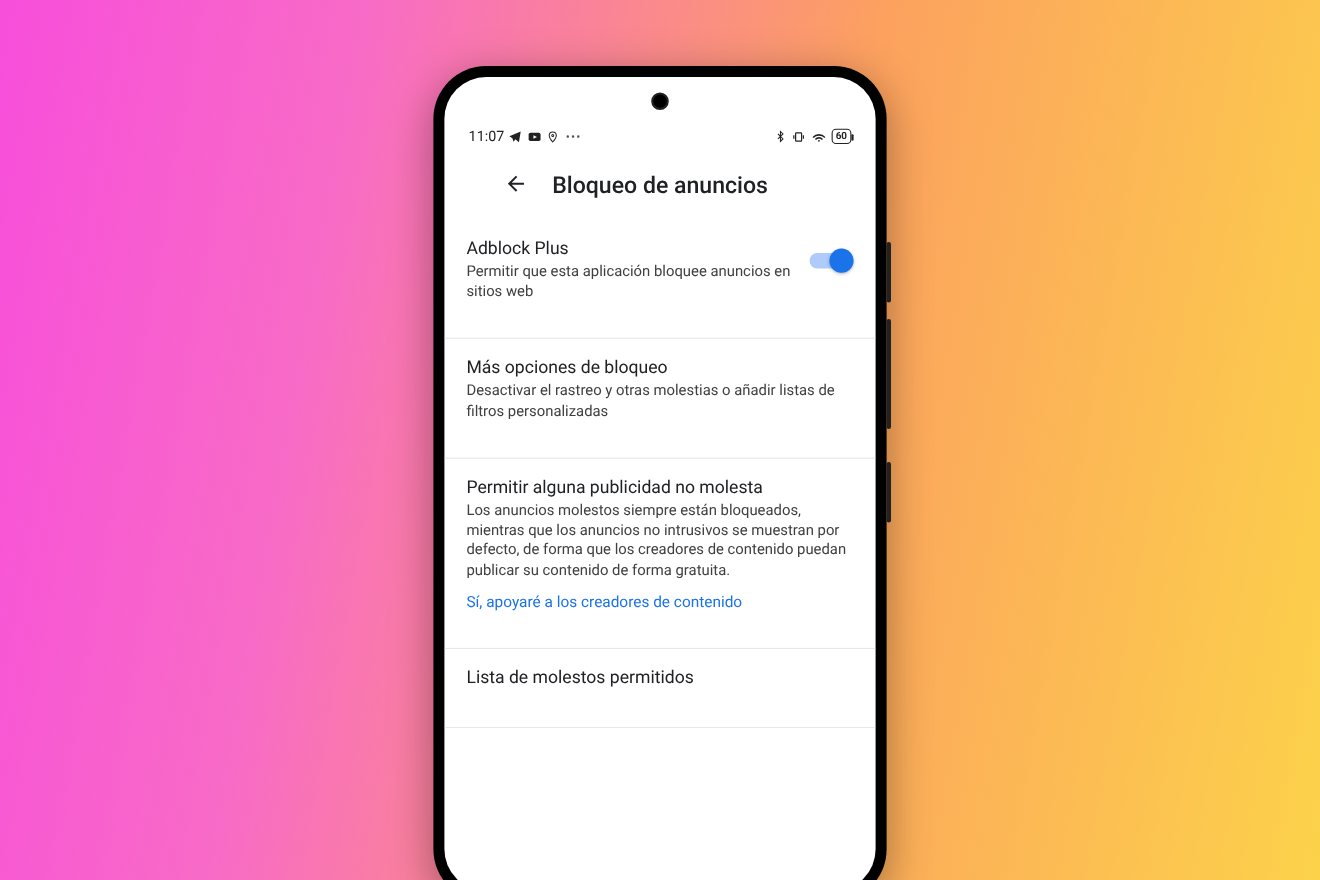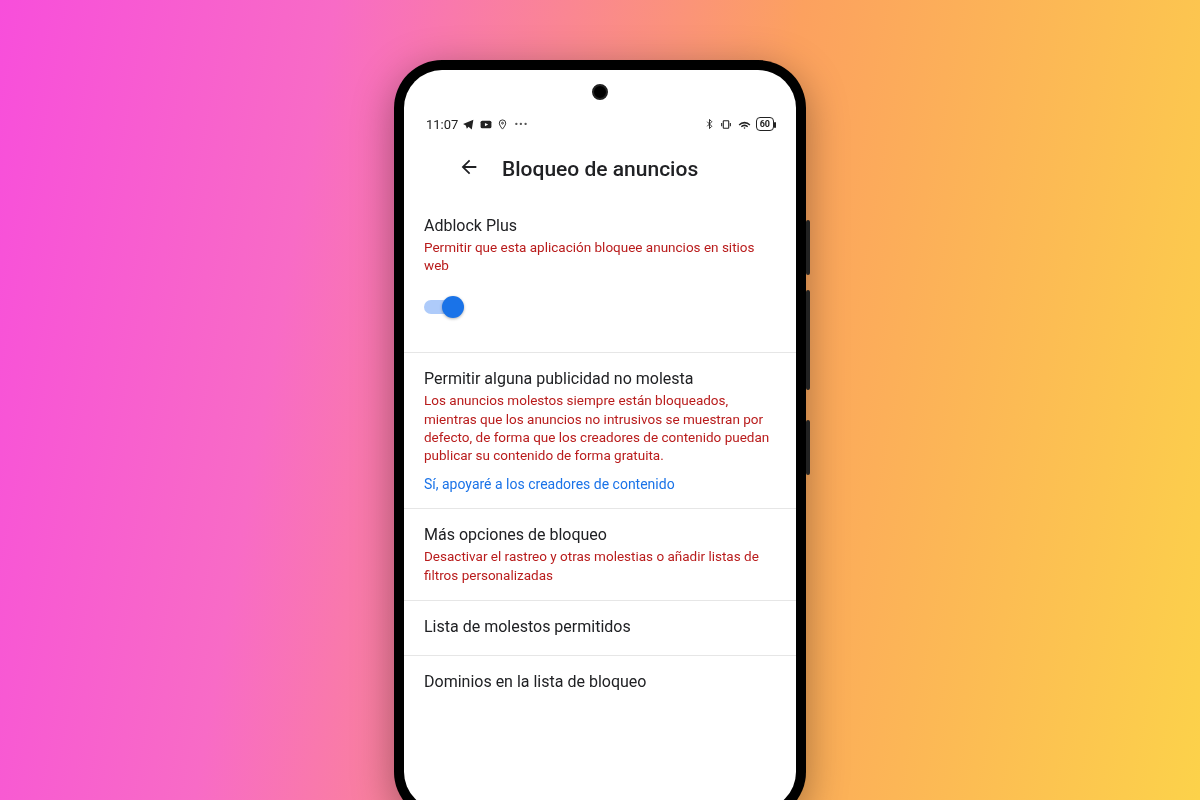--- a/index.html
+++ b/index.html
@@ -78,36 +78,35 @@
   }
   .app-title {
     font-size: 21px;
     font-weight: 500;
     color: #202124;
   }
   .list {
     overflow: hidden;
   }
   .item {
-    padding: 16px 20px 16px 20px;
+    padding: 16px 20px 33px 20px;
     border-bottom: 1px solid #e6e6e6;
     display: flex;
     align-items: flex-start;
     gap: 12px;
-    flex-direction: column;
   }
   .item-body { flex: 1; min-width: 0; }
   .item-title {
     font-size: 16px;
     color: #202124;
     margin-bottom: 3px;
   }
   .item-sub {
     font-size: 13.5px;
-    color: #b91c1c;
+    color: #404040;
     line-height: 1.35;
   }
   .item-link {
     display: block;
     margin-top: 12px;
     font-size: 14px;
     color: #1a73e8;
   }
   .toggle {
     width: 40px;
@@ -213,41 +212,35 @@
         </div>
         <div class="toggle">
           <div class="toggle-track"></div>
           <div class="toggle-thumb"></div>
         </div>
       </div>
 
 
       <div class="item">
         <div class="item-body">
+          <div class="item-title">Más opciones de bloqueo</div>
+          <div class="item-sub">Desactivar el rastreo y otras molestias o añadir listas de filtros personalizadas</div>
+        </div>
+      </div>
+
+      <div class="item">
+        <div class="item-body">
           <div class="item-title">Permitir alguna publicidad no molesta</div>
           <div class="item-sub">Los anuncios molestos siempre están bloqueados, mientras que los anuncios no intrusivos se muestran por defecto, de forma que los creadores de contenido puedan publicar su contenido de forma gratuita.</div>
           <span class="item-link">Sí, apoyaré a los creadores de contenido</span>
         </div>
       </div>
 
       <div class="item">
         <div class="item-body">
-          <div class="item-title">Más opciones de bloqueo</div>
-          <div class="item-sub">Desactivar el rastreo y otras molestias o añadir listas de filtros personalizadas</div>
-        </div>
-      </div>
-
-      <div class="item">
-        <div class="item-body">
           <div class="item-title">Lista de molestos permitidos</div>
         </div>
       </div>
 
-      <div class="item" style="border-bottom:none">
-        <div class="item-body">
-          <div class="item-title">Dominios en la lista de bloqueo</div>
-          <div class="item-sub"></div>
-        </div>
-      </div>
 
     </div>
   </div>
 </div>
 
 </body></html>

